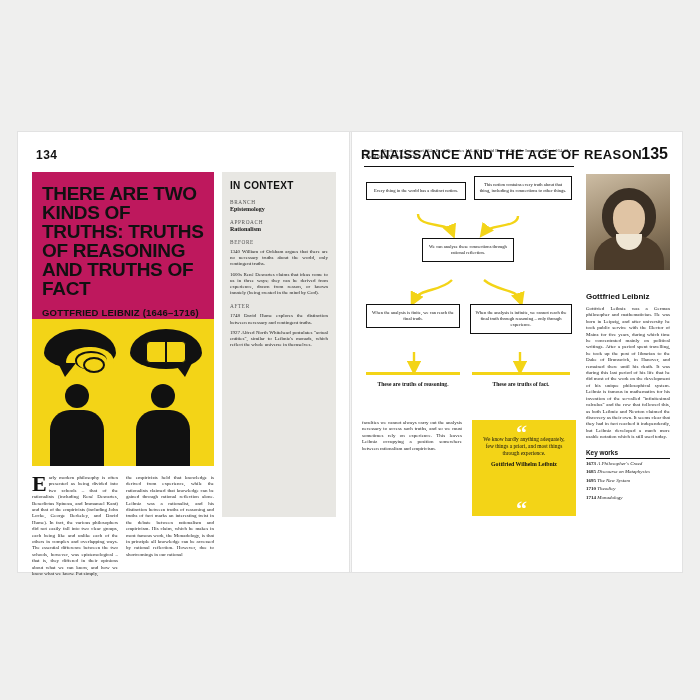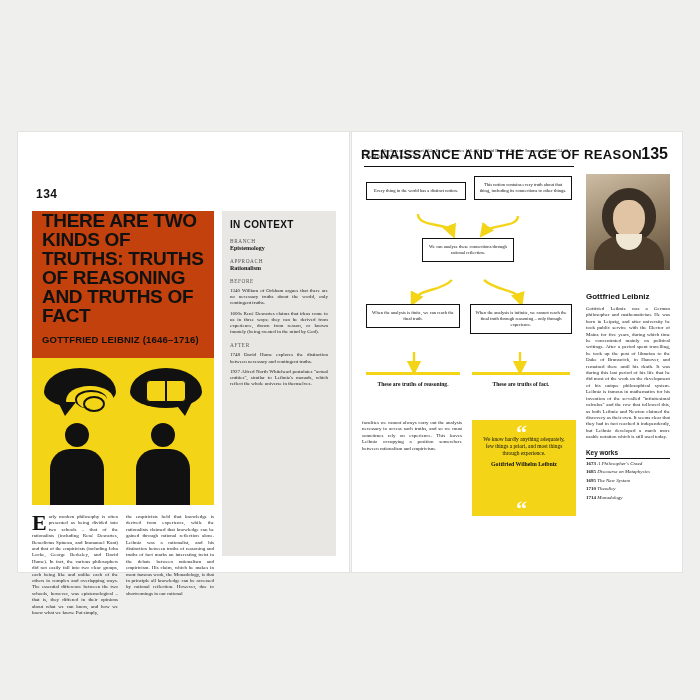--- a/index.html
+++ b/index.html
@@ -15,31 +15,31 @@
   .spread{
     position:absolute;left:18px;top:132px;width:664px;height:440px;
     background:#ffffff;
     box-shadow:0 0 0 1px #e2e2e2;
     display:flex;
   }
   .gutter{
     position:absolute;left:349px;top:132px;width:3px;height:440px;
     background:linear-gradient(to right,#d8d8d8,#f4f4f4,#d8d8d8);
   }
-  .leftpage{position:relative;width:332px;height:440px;padding:0;margin-top:39px;}
+  .leftpage{position:relative;width:332px;height:440px;padding:0;}
   .rightpage{position:relative;width:332px;height:440px;padding:0;margin-left:0;}
 
   
   .folio-left{
     position:absolute;left:18px;top:16px;
     font-size:12px;font-weight:bold;color:#111;letter-spacing:0.5px;
   }
   .title-block{
     position:absolute;left:14px;top:40px;width:182px;
-    background:#c2410c;padding:0 10px 14px 10px;
+    background:#be185d;padding:12px 10px 14px 10px;
     box-sizing:border-box;
   }
   .big-title{
     font-family:"Liberation Sans", sans-serif;
     font-weight:bold;
     font-size:19px;line-height:19px;
     letter-spacing:-0.3px;
     color:#111;
     text-transform:uppercase;
   }

